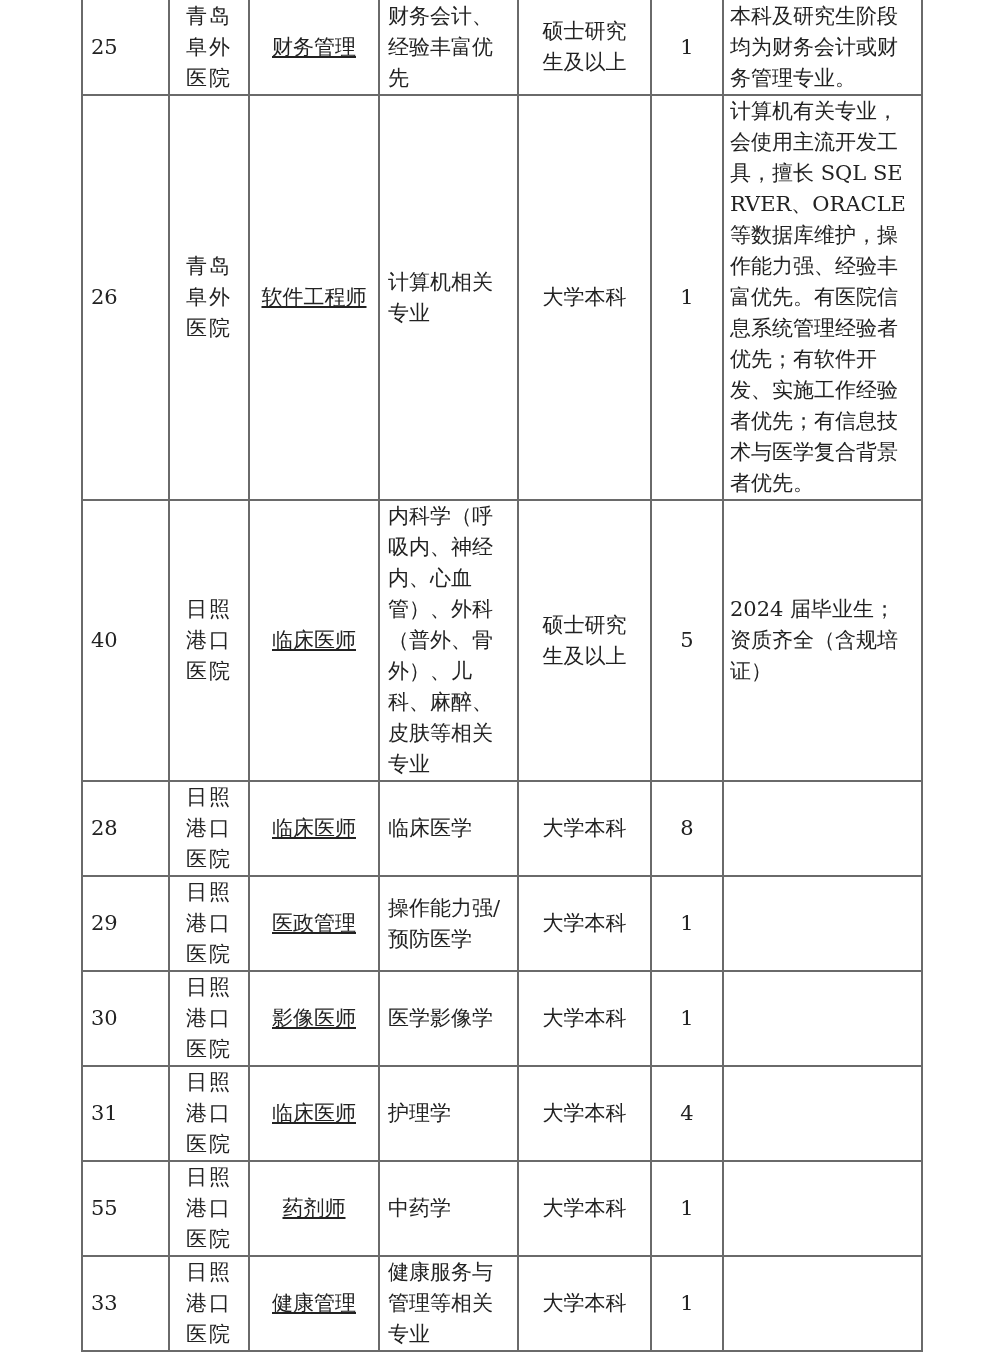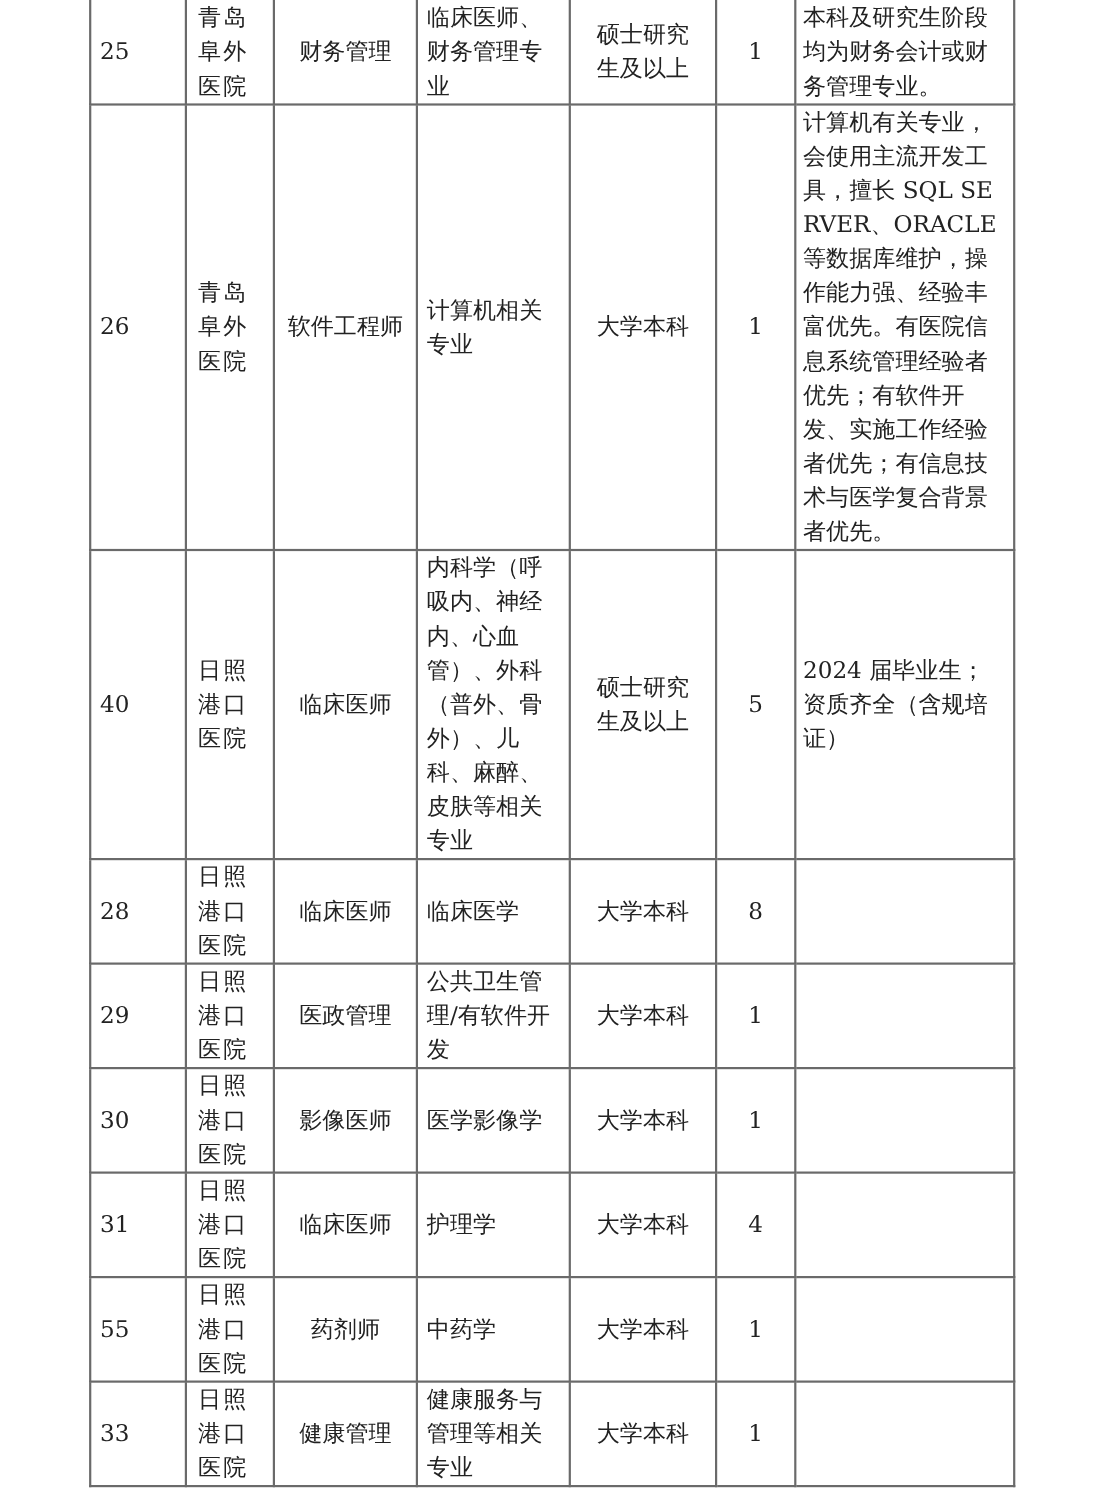--- a/index.html
+++ b/index.html
@@ -3,22 +3,22 @@
 <meta charset="utf-8">
 <style>
   html, body { margin: 0; padding: 0; background: #ffffff; }
   body { width: 1000px; height: 1355px; position: relative; overflow: hidden;
          font-family: "DejaVu Serif", "Liberation Serif", serif; color: #222; }
   .sheet { position: absolute; left: 81px; top: -2px; width: 840px; }
   table { border-collapse: collapse; table-layout: fixed; width: 840px; }
   td { border: 2px solid #6a6a6a; font-size: 21px; line-height: 31px; padding: 0 8px;
        vertical-align: middle; word-break: break-all; }
   td.c-no { text-align: left; }
-  td.c-org { padding: 0 10px; }
-  td.c-pos { text-align: center; }
+  td.c-org { text-align: center; padding: 0 10px; }
+  td.c-pos { text-align: center; text-decoration: underline; }
   td.c-major { text-align: left; }
   td.c-edu { text-align: center; padding: 0 14px; }
   td.c-num { text-align: center; }
   td.c-note { text-align: left; padding: 0 6px; }
   .org-line { display: block; letter-spacing: 2px; }
 </style>
 </head>
 <body>
 
 <div class="sheet">
@@ -34,21 +34,21 @@
     </colgroup>
     <tbody id="tbody">
         <tr style="height: 96px;">
     <td class="c-no">25</td>
     <td class="c-org">
       <span class="org-line">青岛</span>
       <span class="org-line">阜外</span>
       <span class="org-line">医院</span>
     </td>
     <td class="c-pos">财务管理</td>
-    <td class="c-major">临床医师、财务管理专业</td>
+    <td class="c-major">财务会计、经验丰富优先</td>
     <td class="c-edu">硕士研究生及以上</td>
     <td class="c-num">1</td>
     <td class="c-note">本科及研究生阶段均为财务会计或财务管理专业。</td>
   </tr>
         <tr style="height: 397px;">
     <td class="c-no">26</td>
     <td class="c-org">
       <span class="org-line">青岛</span>
       <span class="org-line">阜外</span>
       <span class="org-line">医院</span>
@@ -86,21 +86,21 @@
     <td class="c-note"></td>
   </tr>
         <tr style="height: 92px;">
     <td class="c-no">29</td>
     <td class="c-org">
       <span class="org-line">日照</span>
       <span class="org-line">港口</span>
       <span class="org-line">医院</span>
     </td>
     <td class="c-pos">医政管理</td>
-    <td class="c-major">公共卫生管理/有软件开发</td>
+    <td class="c-major">操作能力强/预防医学</td>
     <td class="c-edu">大学本科</td>
     <td class="c-num">1</td>
     <td class="c-note"></td>
   </tr>
         <tr style="height: 93px;">
     <td class="c-no">30</td>
     <td class="c-org">
       <span class="org-line">日照</span>
       <span class="org-line">港口</span>
       <span class="org-line">医院</span>

